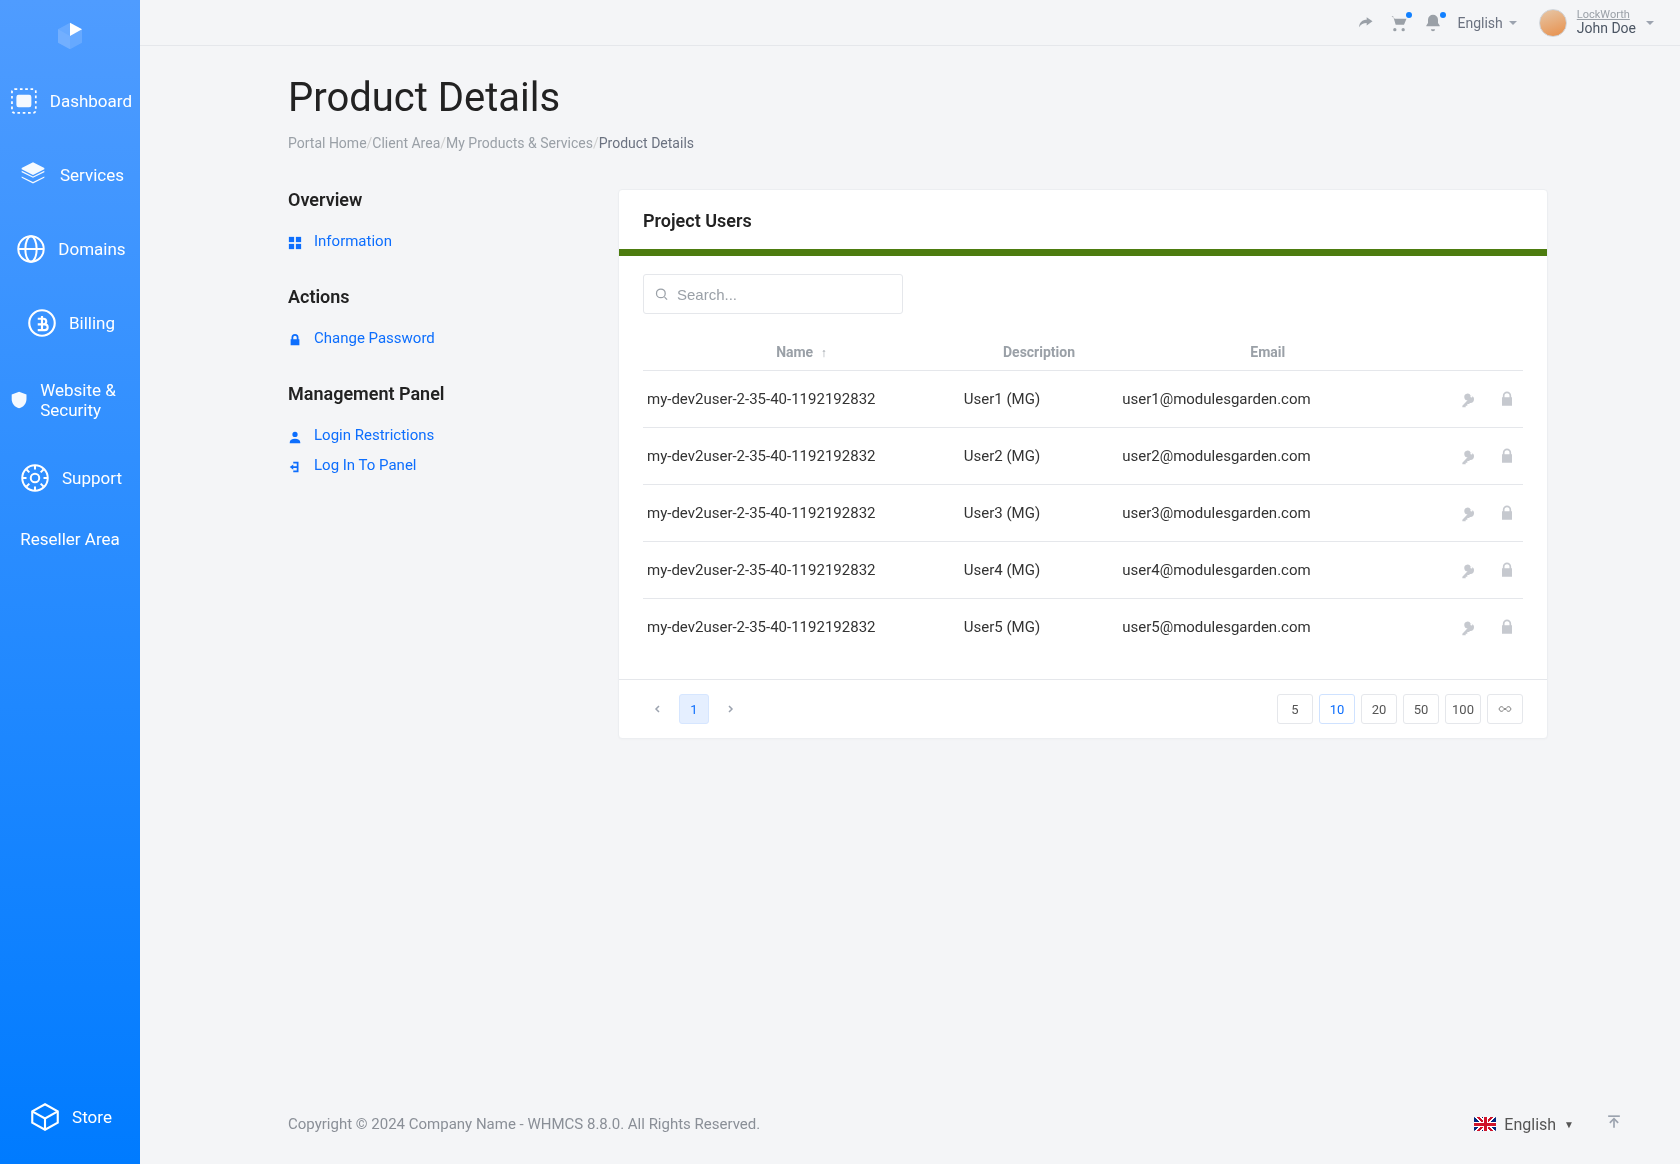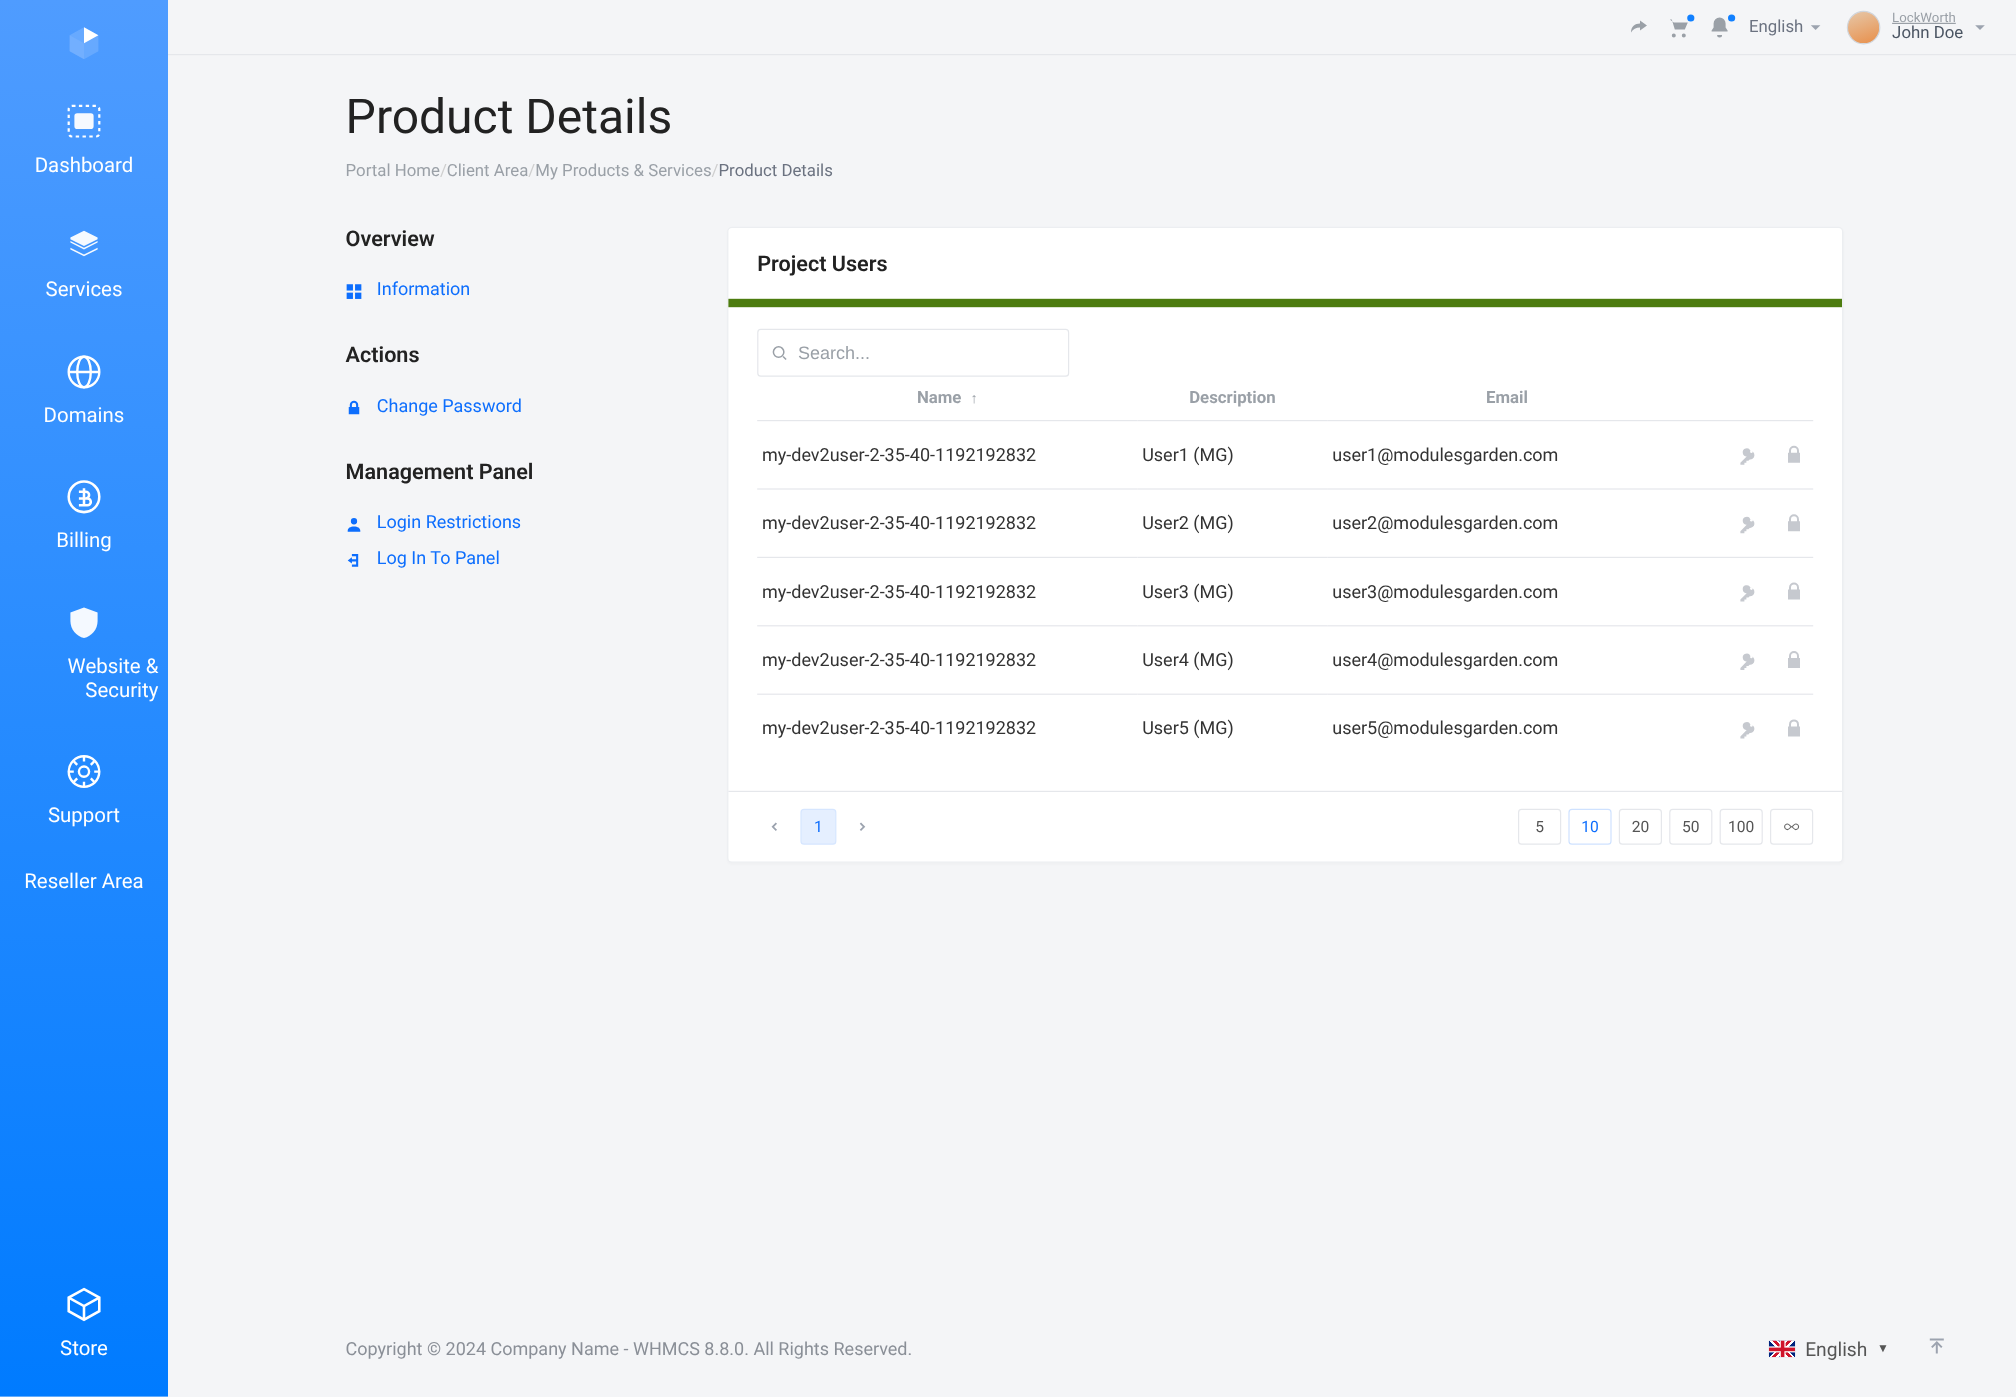--- a/index.html
+++ b/index.html
@@ -36,27 +36,27 @@
   .logo-slot {
     height:56px;
     display:flex;
     align-items:center;
     justify-content:center;
   }
   .logo-slot svg { width:32px; height:32px; }
   .side-items { flex:1; display:flex; flex-direction:column; gap:0; }
   .side-item {
     display:flex;
-    flex-direction:column;
+    flex-direction:row;
     align-items:center;
     justify-content:center;
     padding:20px 8px;
     color:#fff;
     gap:10px;
-    text-align:right;
+    text-align:left;
     font-size:17px;
     font-weight:400;
     cursor:pointer;
   }
   .side-item .label { line-height:1.2; }
   .side-item svg { width:34px; height:34px; }
   .side-spacer { flex:1; }
   .side-item.bottom { margin-bottom:10px; }
 
   
@@ -102,21 +102,21 @@
     font-size:14px;
     display:flex;
     gap:0;
     align-items:center;
     margin-bottom:38px;
   }
   .breadcrumb .crumb { cursor:pointer; }
   .breadcrumb .sep { color:#cfcfcf; }
   .breadcrumb .current { color:#6b7280; }
 
-  .two-col { display:flex; gap:28px; align-items:flex-start; flex:1; }
+  .two-col { display:flex; gap:40px; align-items:flex-start; flex:1; }
   .leftcol { width:290px; flex-shrink:0; }
   .section-head {
     font-size:18px; font-weight:600; color:#222;
     margin:0 0 16px 0;
   }
   .section-head.mt { margin-top:30px; }
   .side-link {
     display:flex; align-items:flex-end; gap:12px;
     color:var(--link); font-size:15px;
     padding:6px 0; cursor:pointer;
@@ -136,20 +136,21 @@
     font-size:18px; font-weight:600; color:#222;
     border-bottom:7px solid #4d7c0f;
   }
   .card-body { padding:18px 24px 24px 24px; }
   .search-wrap {
     width:260px;
     display:flex; align-items:center;
     border:1px solid var(--border);
     border-radius:3px;
     padding:0 10px;
+    margin-bottom:20px;
   }
   .search-wrap svg { width:16px; height:16px; color:var(--text-muted); }
   .search-wrap input {
     border:none; outline:none; height:38px; width:100%;
     font-size:15px; color:#333; padding-left:8px;
     background:transparent;
   }
   .search-wrap input::placeholder { color:var(--text-muted); }
 
   table.data {

